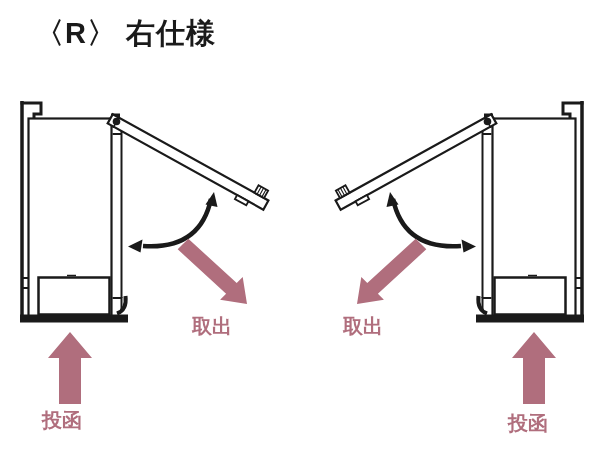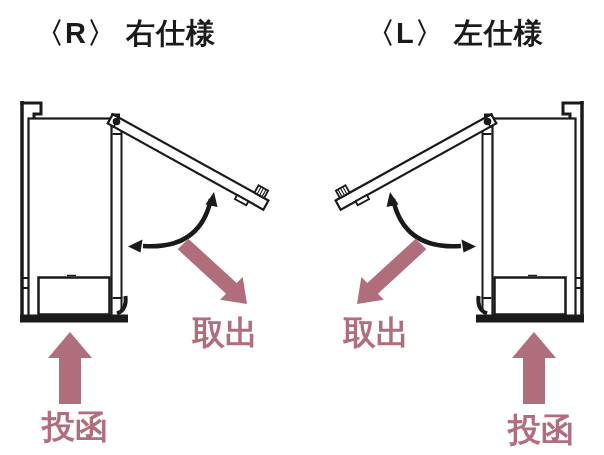--- a/index.html
+++ b/index.html
@@ -28,21 +28,21 @@
     font-weight: 700;
     color: var(--ink);
     letter-spacing: 1px;
     white-space: nowrap;
     line-height: 1.1;
   }
   .spec-title.right { left: 35px; }
   .spec-title.left  { left: 366px; }
   .flow-label {
     position: absolute;
-    font-size: 33px;
+    font-size: 20px;
     font-weight: 700;
     color: var(--accent);
     white-space: nowrap;
     line-height: 1.0;
   }
   .flow-label.takeout-r { left: 192px; top: 316px; }
   .flow-label.post-r    { left: 42px;  top: 410px; }
   .flow-label.takeout-l { left: 343px; top: 316px; }
   .flow-label.post-l    { left: 508px; top: 413px; }
 </style>
@@ -101,21 +101,20 @@
     <use href="#flow-arrows"></use>
 
     <g transform="translate(604,0) scale(-1,1)">
       <use href="#mailbox-linework"></use>
       <use href="#flow-arrows"></use>
     </g>
   </svg>
 
   <div class="spec-title right">〈R〉 右仕様</div>
 
-  <div class="spec-title left">〈L〉 左仕様</div>
 
   <div class="flow-label takeout-r">取出</div>
 
   <div class="flow-label post-r">投函</div>
 
   <div class="flow-label takeout-l">取出</div>
 
   <div class="flow-label post-l">投函</div>
 
 </div>

